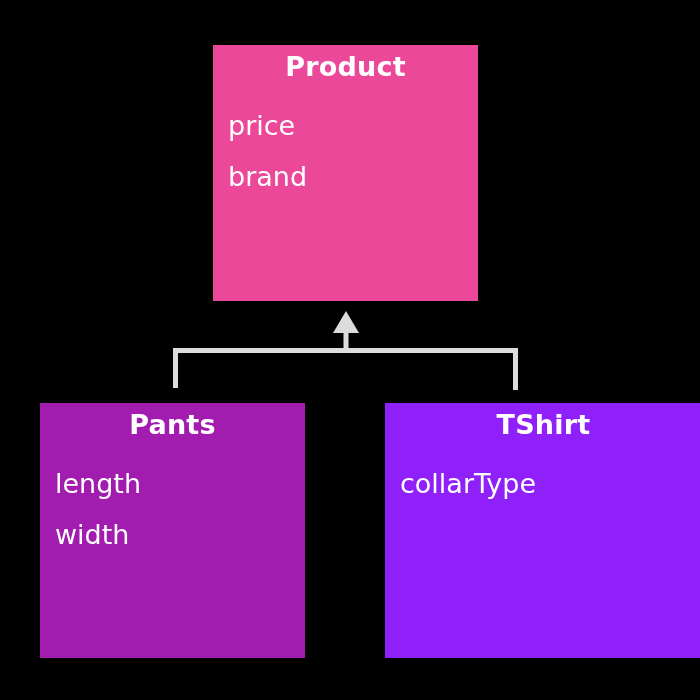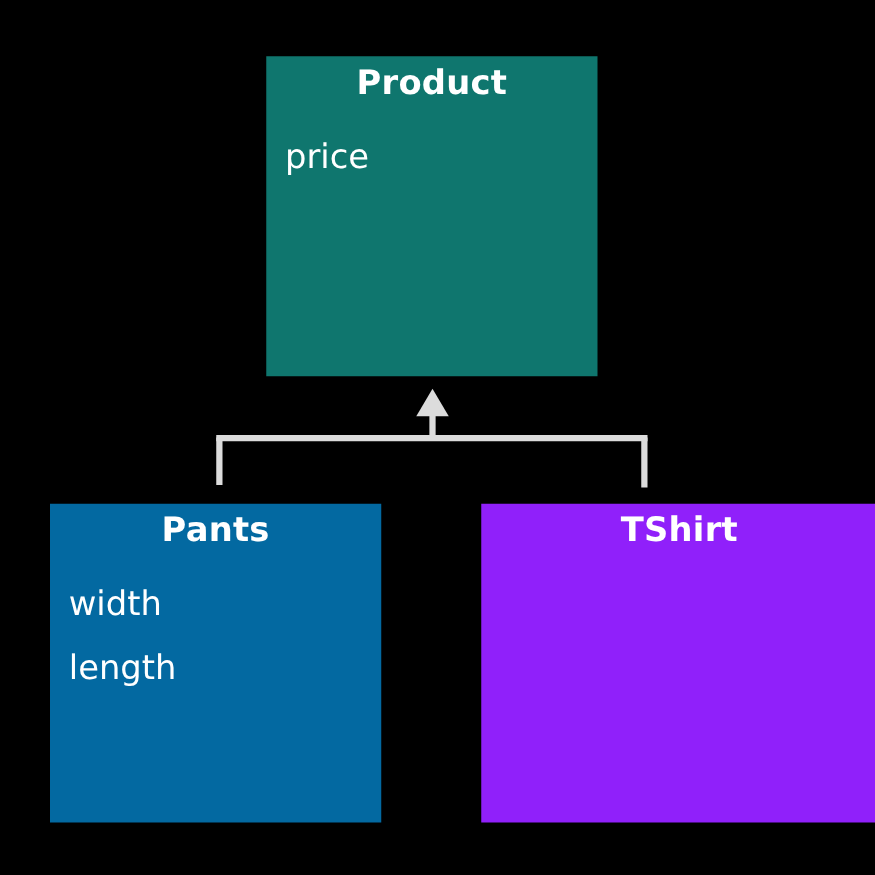--- a/index.html
+++ b/index.html
@@ -96,34 +96,36 @@
 
     <line x1="175.5" y1="350" x2="175.5" y2="388" stroke="#dcdcdc" stroke-width="5"></line>
 
     <line x1="515.5" y1="350" x2="515.5" y2="390" stroke="#dcdcdc" stroke-width="5"></line>
 
     <line x1="346" y1="350" x2="346" y2="330" stroke="#dcdcdc" stroke-width="5"></line>
 
     <polygon points="346,311 359,333 333,333" fill="#dcdcdc"></polygon>
   </svg>
 
-  <div class="class-box" id="box-product" style="background-color: #0f766e;">
+  <div class="class-box" id="box-product" style="background-color: #ec4899;">
     <div class="class-title">Product</div>
     <div class="attr-list">
       <div class="attr">price</div>
+      <div class="attr">brand</div>
     </div>
   </div>
 
-  <div class="class-box" id="box-pants" style="background-color: #0369a1;">
+  <div class="class-box" id="box-pants" style="background-color: #a21caf;">
     <div class="class-title">Pants</div>
     <div class="attr-list">
+      <div class="attr">length</div>
       <div class="attr">width</div>
-      <div class="attr">length</div>
     </div>
   </div>
 
   <div class="class-box" id="box-tshirt" style="background-color: rgb(144, 32, 250);">
     <div class="class-title">TShirt</div>
     <div class="attr-list">
+      <div class="attr">collarType</div>
     </div>
   </div>
 
 </div>
 
 </body></html>

